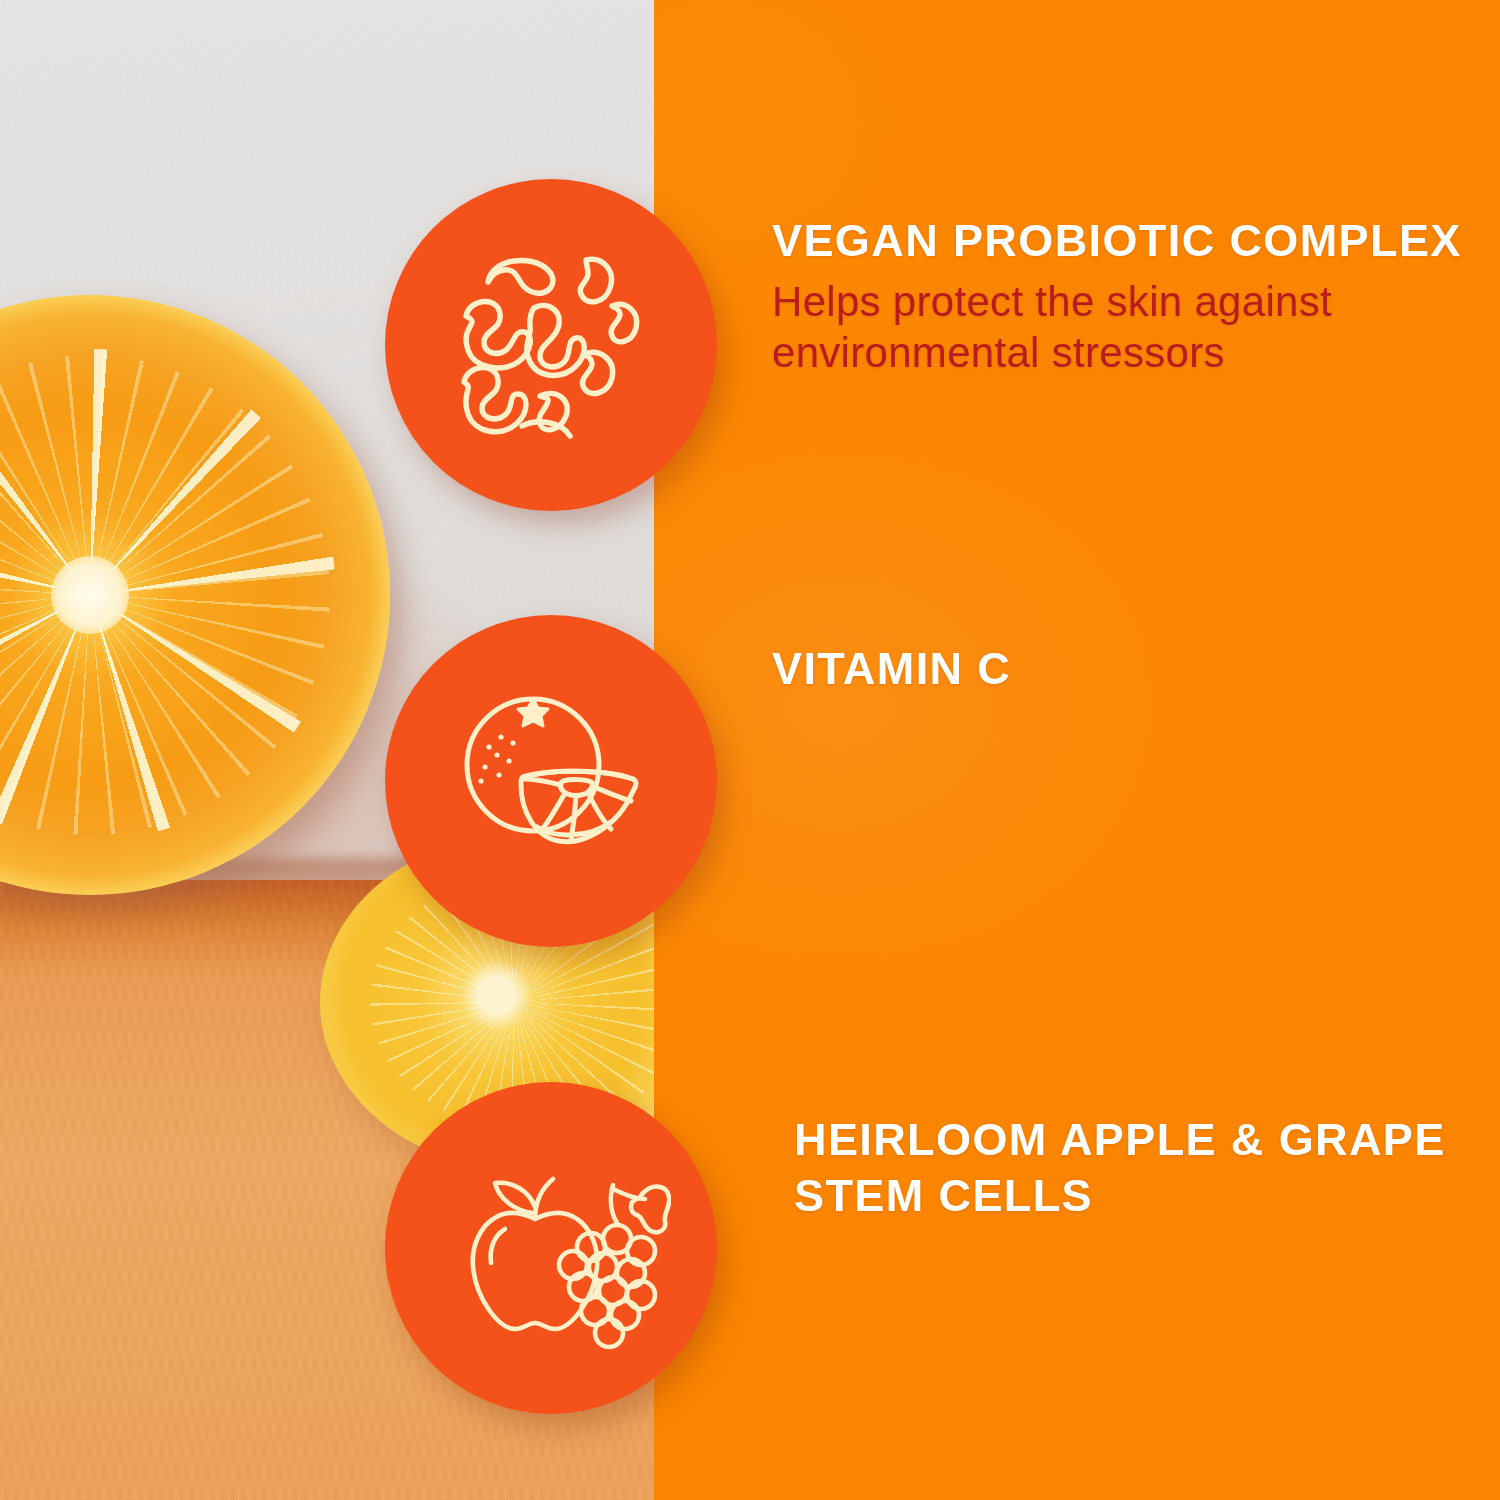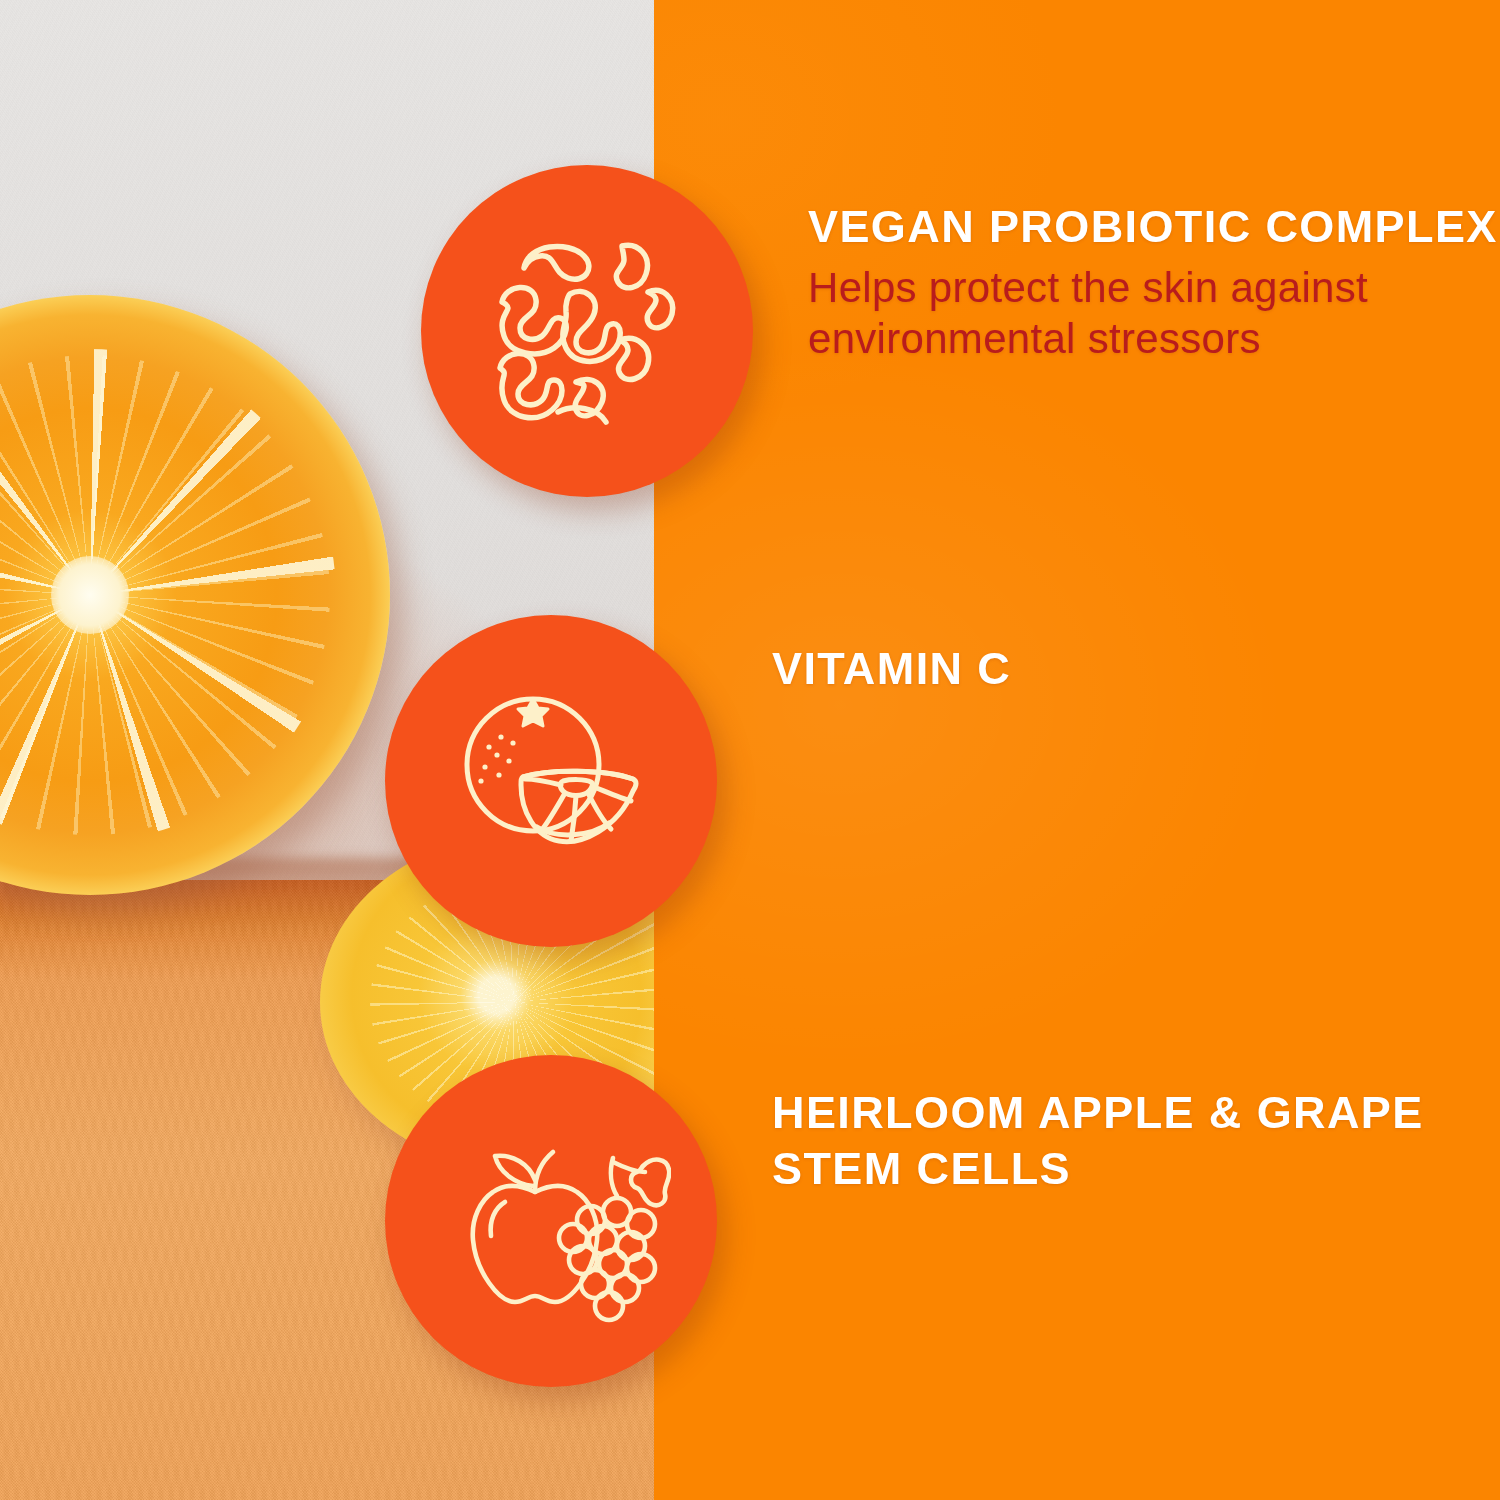--- a/index.html
+++ b/index.html
@@ -166,23 +166,23 @@
   }
 
   
   .benefit {
     position:absolute;
     left:0;
     width:1500px;
     display:flex;
     align-items:flex-start;
   }
-  #benefit-0 { top:165px;padding-left:36px; }
+  #benefit-0 { top:179px; }
   #benefit-1 { top:615px; }
-  #benefit-2 { top:1055px; }
+  #benefit-2 { top:1082px;gap:22px; }
 
   .badge {
     position:relative;
     flex:0 0 auto;
     margin-left:385px;
     width:332px; height:332px;
     border-radius:50%;
     background:#f5511b;
     box-shadow: 10px 14px 28px rgba(140,50,15,.30);
     display:flex;

